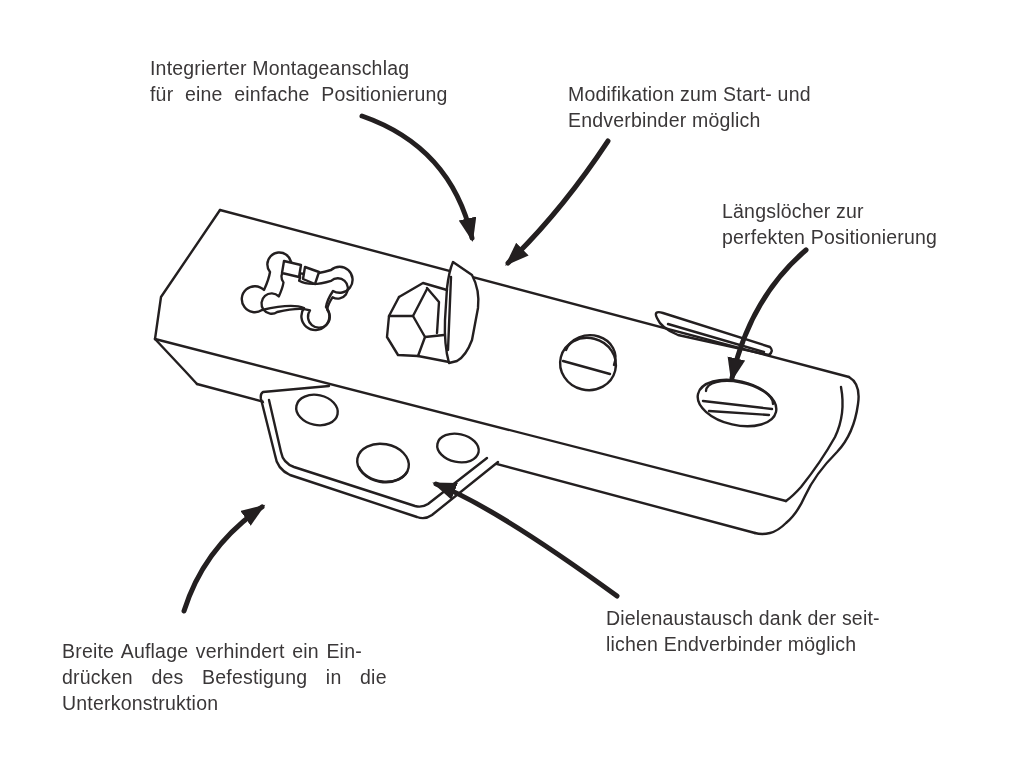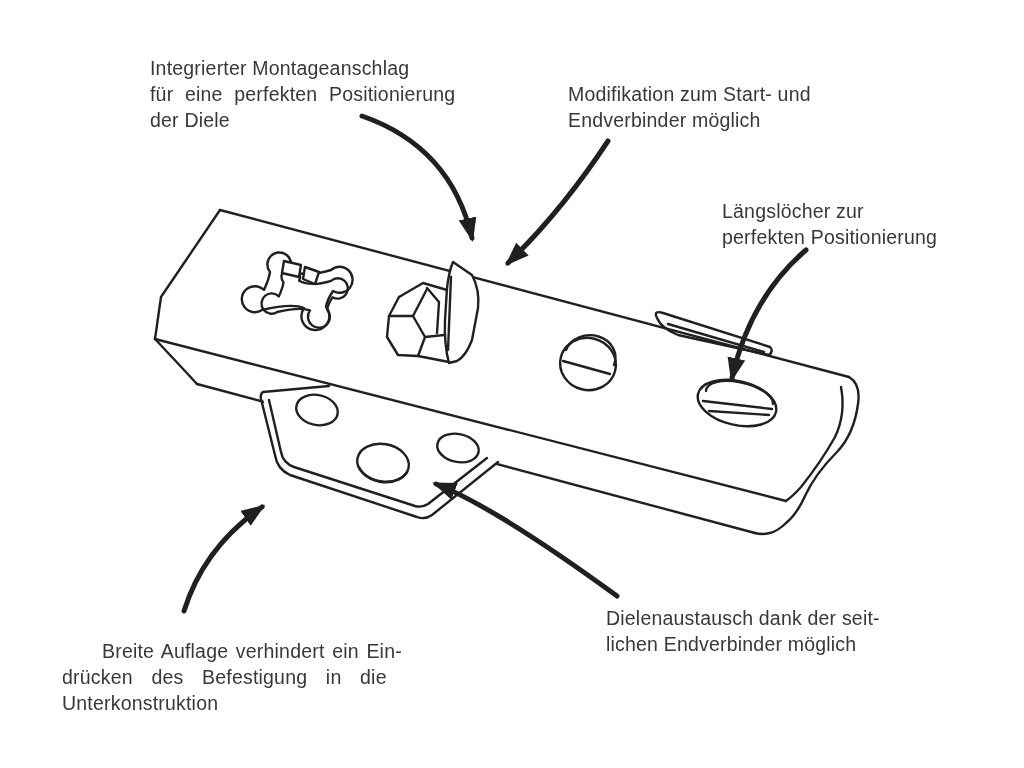--- a/index.html
+++ b/index.html
@@ -13,21 +13,21 @@
   .label{
     position:absolute;
     font-size:19.5px;
     line-height:26px;
     letter-spacing:0.2px;
     color:#3a3738;
     white-space:nowrap;
   }
   .ws-a{word-spacing:6px;}   
   .ws-b{word-spacing:13px;}  
-  .ws-c{word-spacing:2px;margin-left:40px;}
+  .ws-c{word-spacing:2px;}
 </style>
 </head>
 <body>
 
 <div class="stage">
 
   <svg width="1024" height="768" viewBox="0 0 1024 768">
     <defs>
       <marker id="ah" markerUnits="userSpaceOnUse" markerWidth="28" markerHeight="22" refX="20" refY="9" orient="auto">
         <path d="M0,0 L24,9 L0,18 Z" fill="#231f20"></path>
@@ -108,22 +108,21 @@
       <path marker-end="url(#ah)" d="M362,116 Q451,147 472,238"></path>
       <path marker-end="url(#ah)" d="M608,141 Q561,212 508,263"></path>
       <path marker-end="url(#ah)" d="M806,250 Q750,298 732,378"></path>
       <path marker-end="url(#ah)" d="M184,611 Q204,547 262,507"></path>
       <path marker-end="url(#ah)" d="M617,596 Q495,507 436,484"></path>
     </g>
   </svg>
 
   <div class="label" style="left:150px;top:55px">
     <div>Integrierter Montageanschlag</div>
-    <div class="ws-a">für eine perfekten Positionierung</div>
-    <div>der Diele</div>
+    <div class="ws-a">für eine einfache Positionierung</div>
   </div>
 
   <div class="label" style="left:722px;top:198px">
     <div>Längslöcher zur</div>
     <div>perfekten Positionierung</div>
   </div>
 
   <div class="label" style="left:568px;top:81px">
     <div>Modifikation zum Start- und</div>
     <div>Endverbinder möglich</div>

